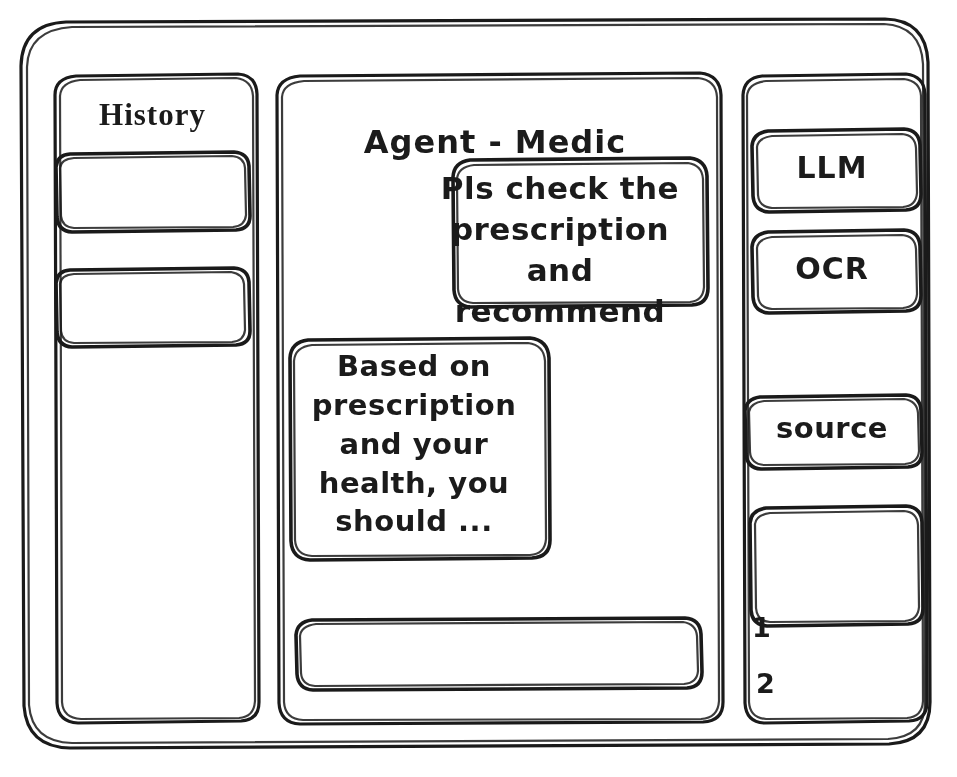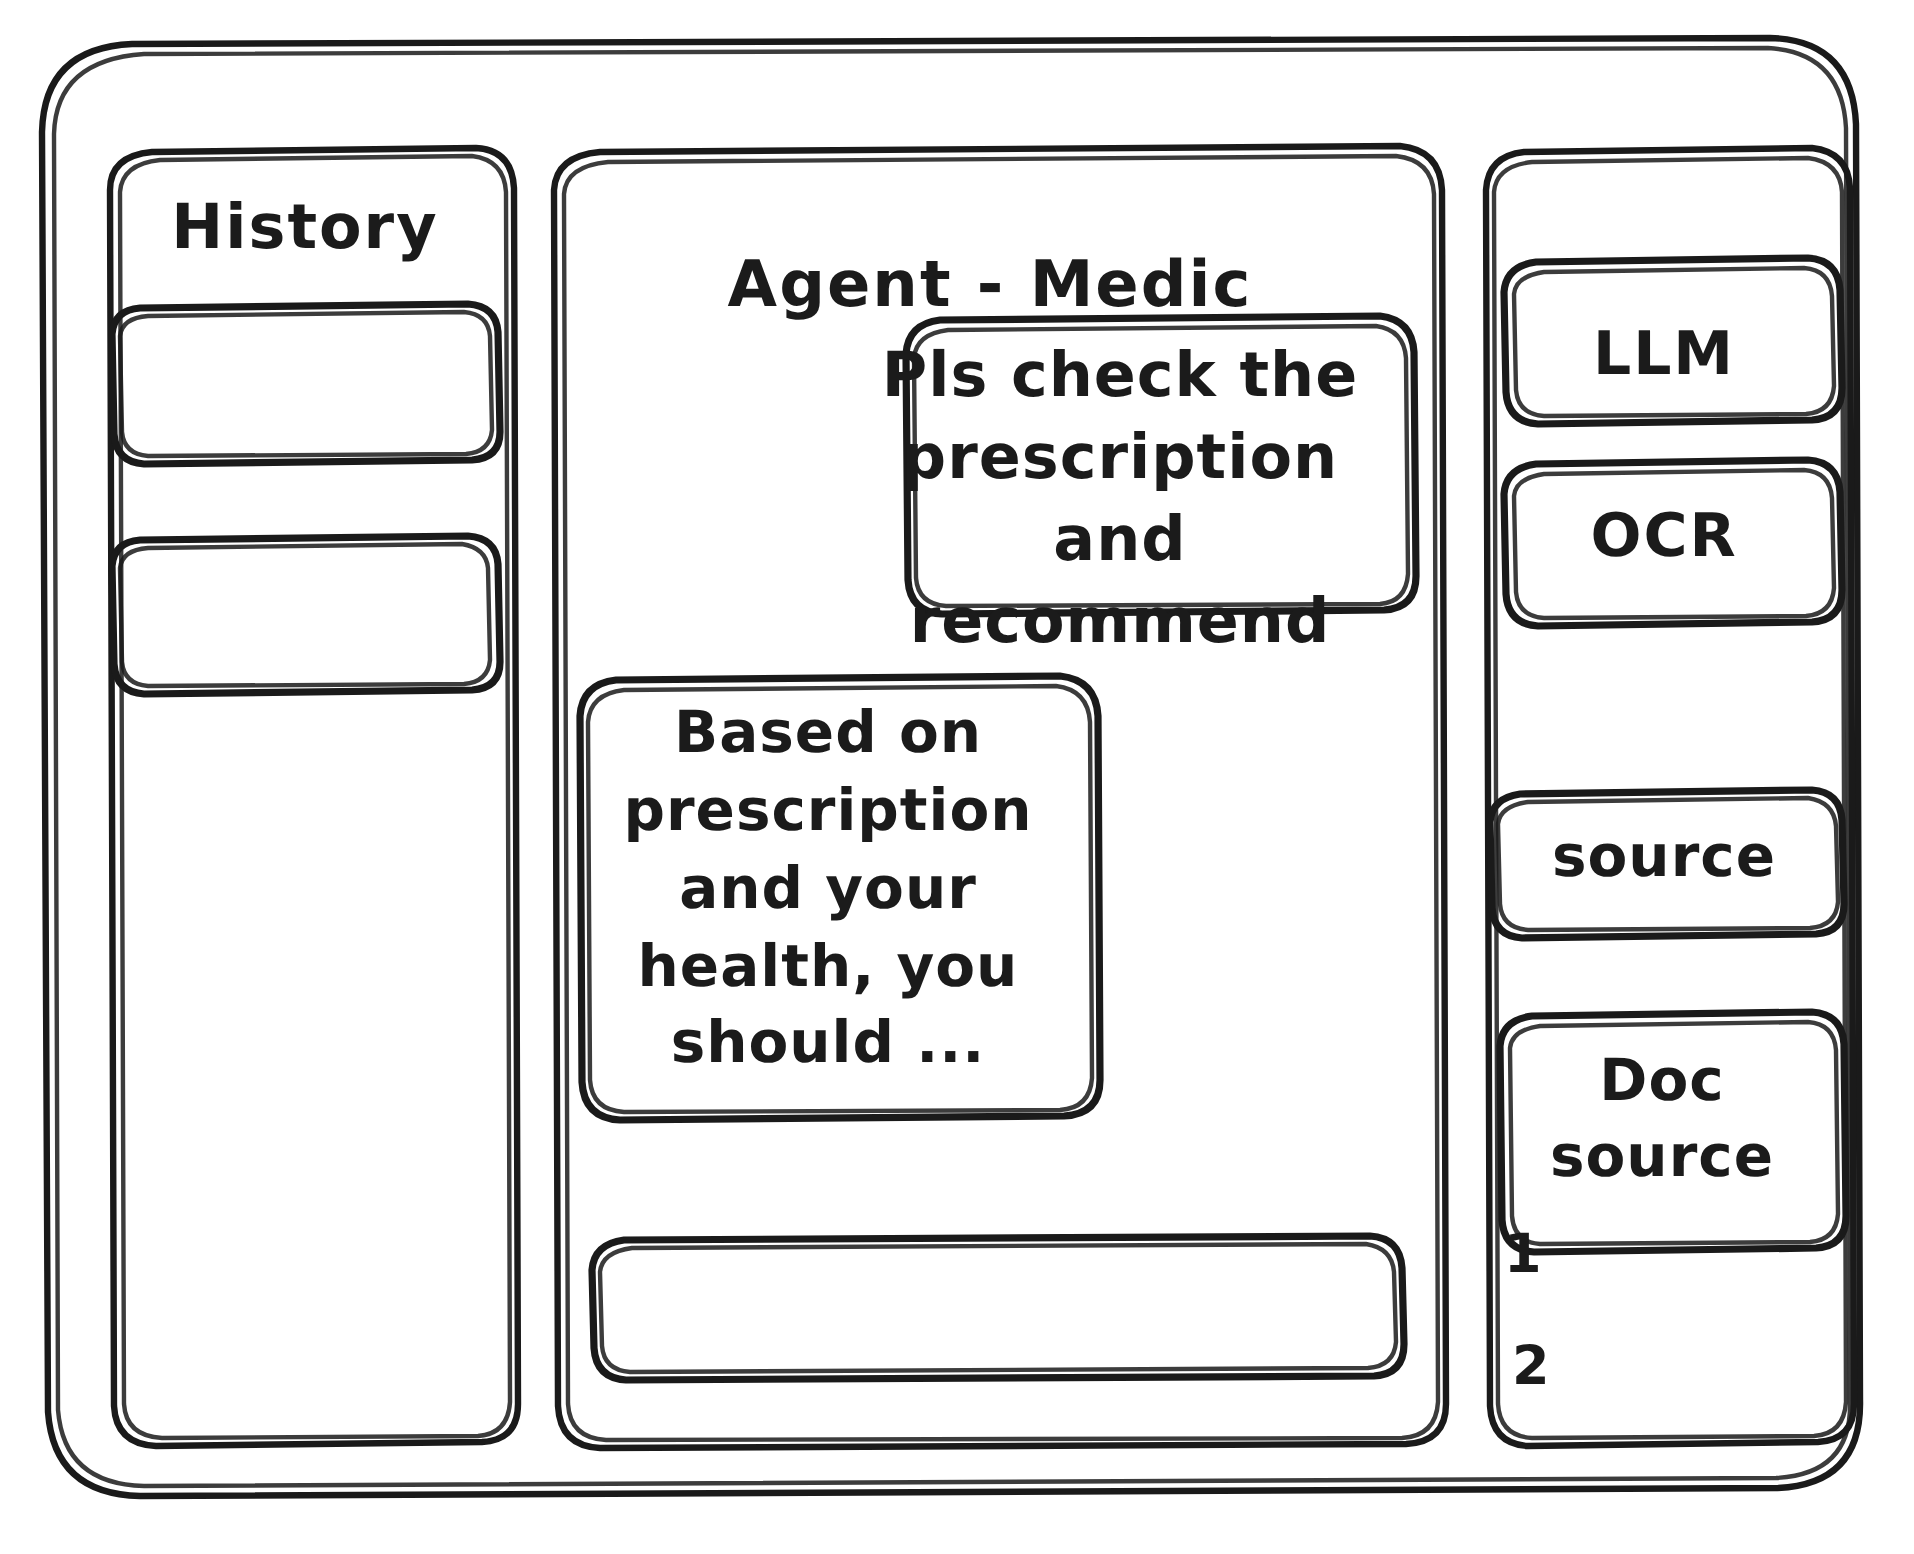--- a/index.html
+++ b/index.html
@@ -21,25 +21,25 @@
     color:#1b1b1b;
     font-family:"DejaVu Sans", sans-serif;
     font-weight:600;
     letter-spacing:.5px;
     white-space:pre-line;
     text-align:center;
     line-height:1.22;
     user-select:none;
   }
   .hand{ font-style:normal; }
-  #history-title{left:55px;top:96px;width:195px;font-size:31px;letter-spacing:1px;}
+  #history-title{left:55px;top:96px;width:195px;font-size:31px;letter-spacing:1px;font-family:Liberation Serif, serif;}
   #agent-title{left:300px;top:99px;width:390px;font-size:32px;letter-spacing:1px;margin-top:24px;}
   #user-msg{left:440px;top:168px;width:240px;font-size:31px;line-height:1.32;}
   #assistant-msg{left:300px;top:347px;width:228px;font-size:29px;line-height:1.34;}
-  #llm-label{left:752px;top:160px;width:160px;font-size:30px;letter-spacing:1px;}
+  #llm-label{left:752px;top:150px;width:160px;font-size:30px;letter-spacing:1px;}
   #ocr-label{left:752px;top:251px;width:160px;font-size:30px;letter-spacing:1px;}
   #params-label{left:748px;top:411px;width:168px;font-size:29px;}
   #docsource-label{left:748px;top:522px;width:166px;font-size:29px;line-height:1.3;}
   #marker-1{left:752px;top:612px;width:30px;font-size:27px;text-align:left;}
   #marker-2{left:756px;top:668px;width:30px;font-size:27px;text-align:left;}
 </style>
 </head>
 <body>
 
 <div id="stage">
@@ -125,22 +125,20 @@
 and your
 health, you
 should ...</div>
 
   <div class="lbl hand" id="llm-label">LLM</div>
 
   <div class="lbl hand" id="ocr-label">OCR</div>
 
   <div class="lbl hand" id="params-label">source</div>
 
-  <div class="lbl hand" id="docsource-label">Doc
-source</div>
 
   <div class="lbl hand" id="marker-1">1</div>
 
   <div class="lbl hand" id="marker-2">2</div>
 
   <div style="position:absolute;left:56px;top:153px;width:194px;height:79px;"></div>
   <div style="position:absolute;left:56px;top:269px;width:194px;height:78px;"></div>
 
   <div style="position:absolute;left:453px;top:159px;width:255px;height:148px;"></div>
   <div style="position:absolute;left:290px;top:339px;width:260px;height:221px;"></div>

